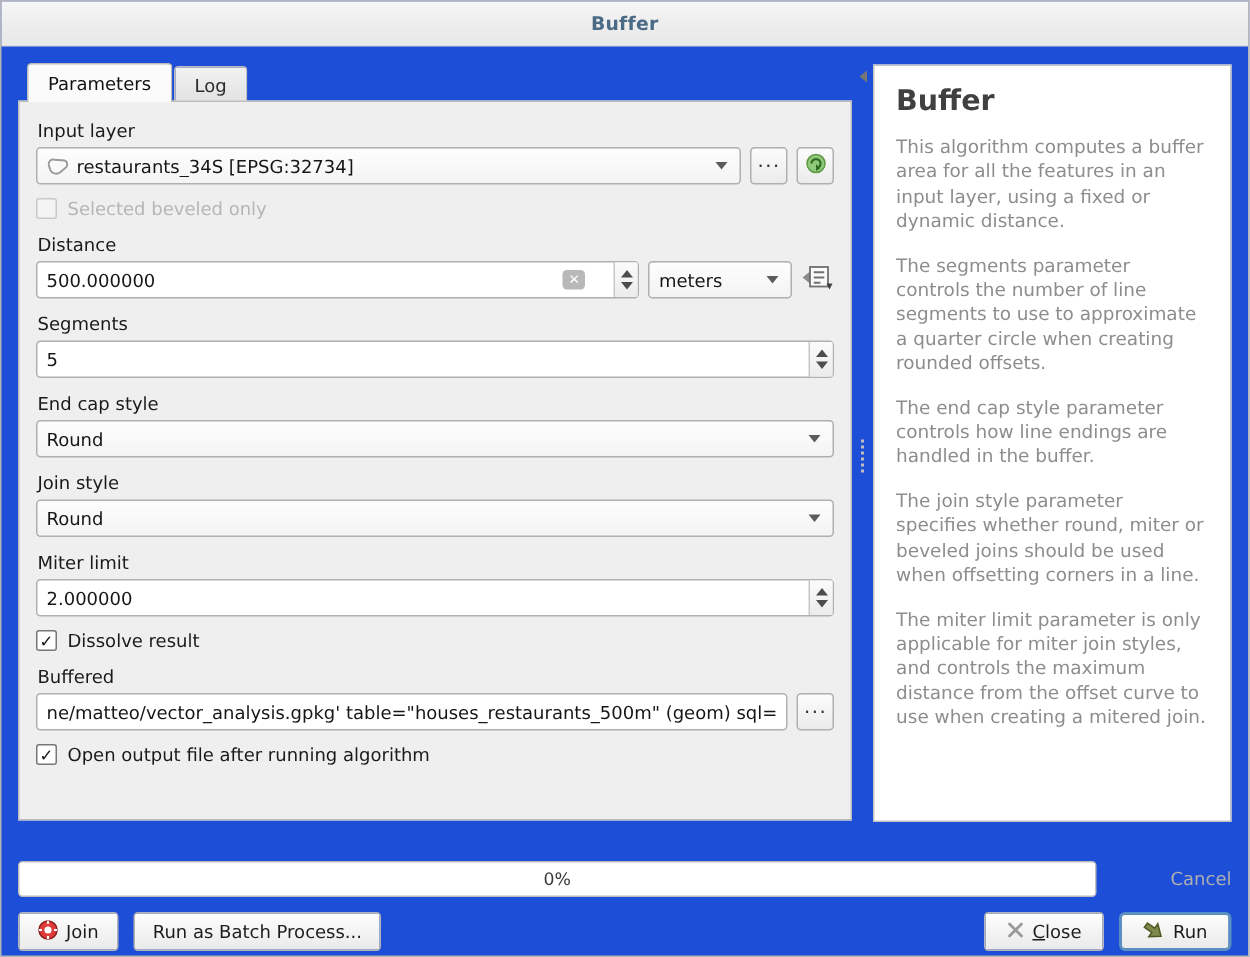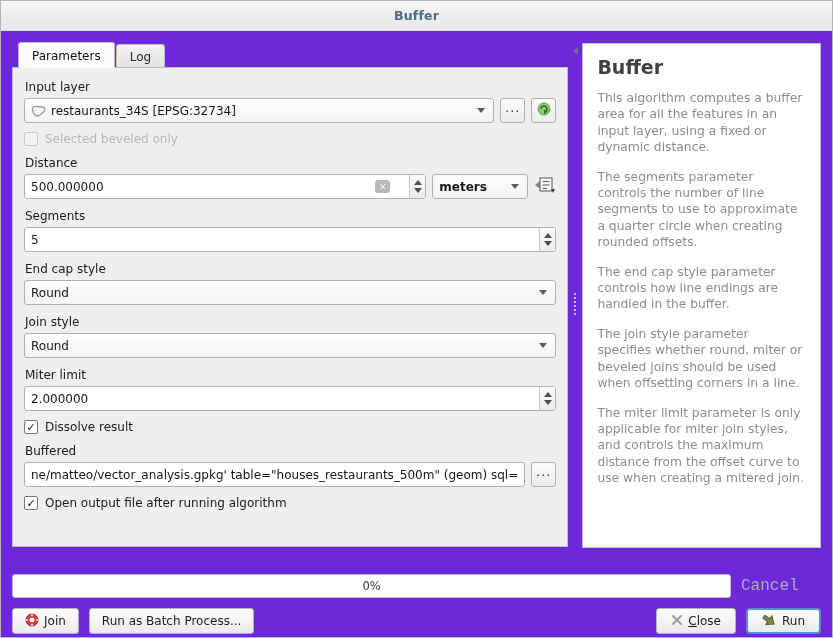--- a/index.html
+++ b/index.html
@@ -8,21 +8,21 @@
     width: 833px; height: 638px;
     font-family: "DejaVu Sans", "Liberation Sans", sans-serif;
     font-size: 12px;
     color: #1a1a1a;
     background: #efefef;
     overflow: hidden;
   }
   #app {
     position: relative;
     width: 833px; height: 638px;
-    background: #6d28d9;
+    background: #1d4ed8;
     border: 1px solid #b4b4b4;
   }
 
   
   .titlebar {
     height: 30px;
     background: linear-gradient(to bottom, #f7f7f7 0%, #ededed 55%, #e8e8e8 100%);
     border-bottom: 1px solid #dcdcdc;
     display: flex; align-items: center; justify-content: center;
   }
@@ -203,22 +203,22 @@
   .progress-row { display: flex; align-items: center; gap: 10px; height: 26px; margin-top: 4px; }
   .progressbar {
     flex: 1 1 auto; height: 24px;
     border: 1px solid #bdbdbd; border-radius: 3px;
     background: #fff;
     display: flex; align-items: center; justify-content: center;
     font-size: 11.5px; color: #3a3a3a;
   }
   .cancel-btn {
     width: 80px; height: 24px;
-    display: flex; align-items: center; justify-content: flex-start;
-    color: #b0b0b0; font-size: 16px; font-family: Liberation Mono, monospace;
+    display: flex; align-items: center; justify-content: flex-end;
+    color: #b0b0b0; font-size: 12px;
   }
   .buttons-row { display: flex; align-items: center; margin-top: 9px; }
   .btn {
     height: 26px;
     border: 1px solid #b4b4b4;
     border-radius: 3px;
     background: linear-gradient(to bottom, #fdfdfd, #eaeaea);
     display: flex; align-items: center; justify-content: center;
     gap: 5px;
     padding: 0 12px;
@@ -287,21 +287,21 @@
         <div class="flabel spaced">Distance</div>
         <div class="row">
           <div class="lineedit" style="flex:1 1 auto; padding-right:0;gap:17px;">
             <span style="flex:1 1 auto;">500.000000</span>
             <span class="clear-ico">✕</span>
             <span class="spinbtns">
               <i class="sp-up"></i>
               <i class="sp-dn"></i>
             </span>
           </div>
-          <div class="combo" style="width:96px;font-weight:bold;">
+          <div class="combo" style="width:96px;">
             <span class="ctext">meters</span>
             <span class="arrow-down"></span>
           </div>
           <span>
             <svg width="22" height="20" viewBox="0 0 22 20">
               <path d="M1 10 L6 6 L6 14 Z" fill="#8a8a8a"></path>
               <rect x="6" y="3" width="12" height="13" fill="#fafafa" stroke="#6f6f6f" stroke-width="1.2"></rect>
               <line x1="8.5" y1="6.5" x2="15.5" y2="6.5" stroke="#6f6f6f" stroke-width="1.2"></line>
               <line x1="8.5" y1="10" x2="15.5" y2="10" stroke="#6f6f6f" stroke-width="1.2"></line>
               <line x1="8.5" y1="13.5" x2="13" y2="13.5" stroke="#6f6f6f" stroke-width="1.2"></line>

